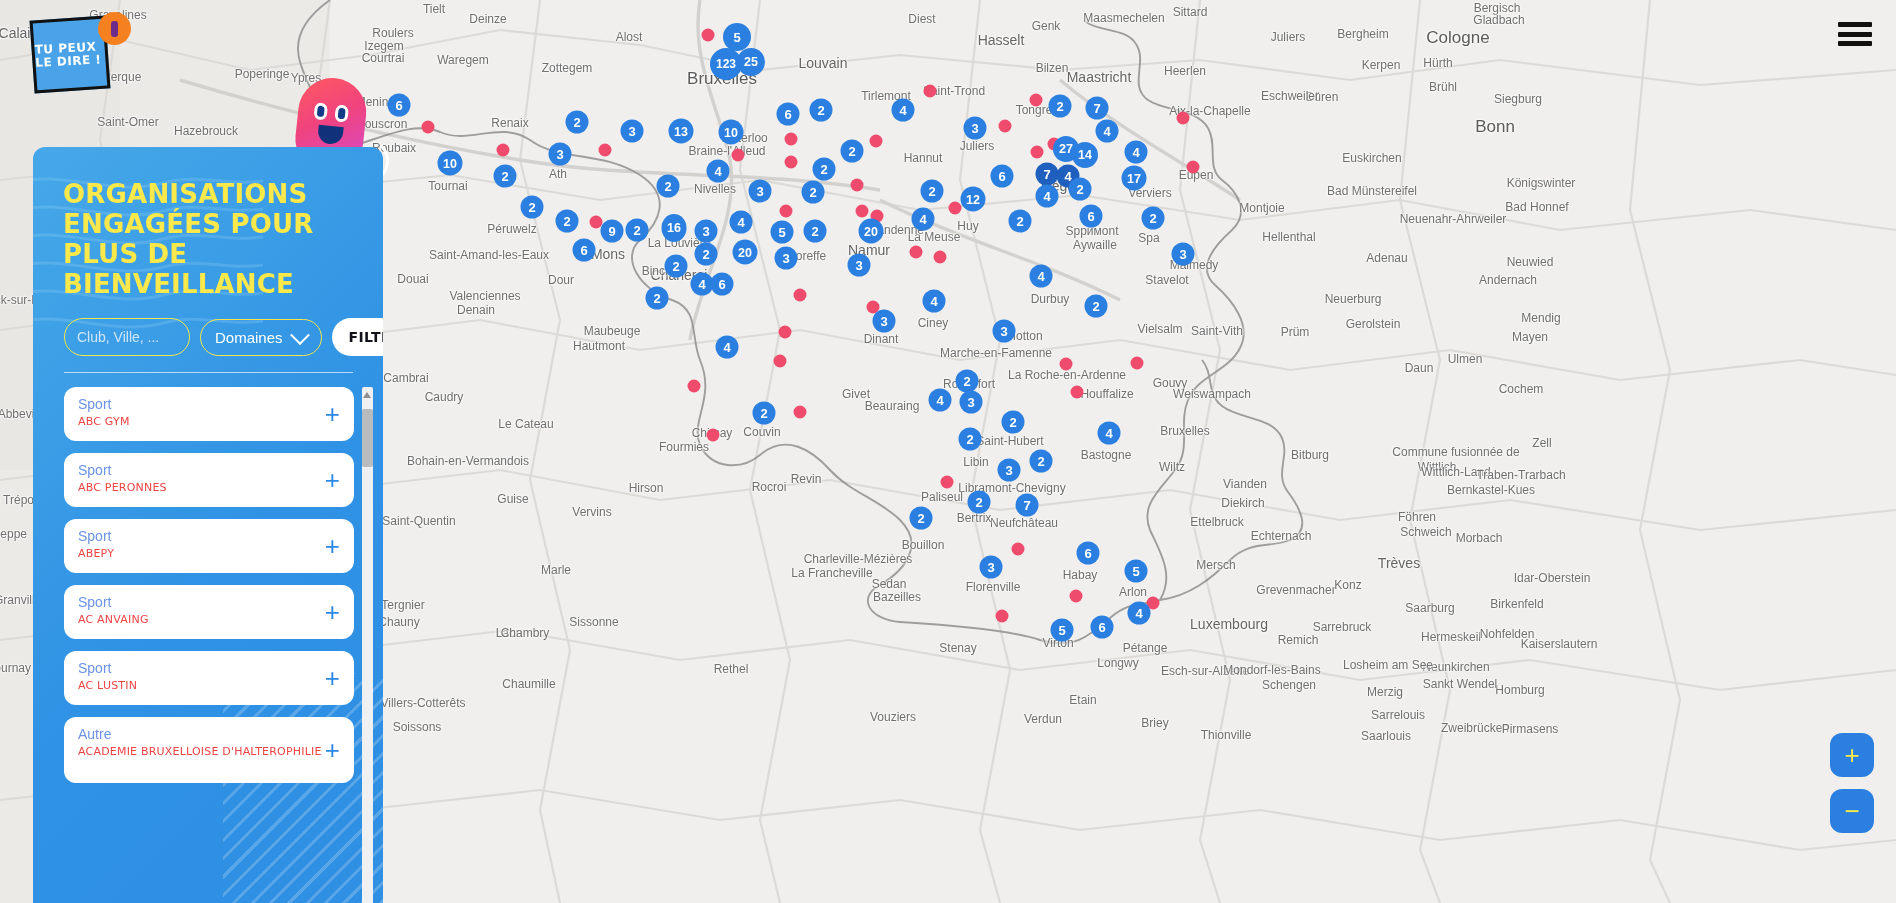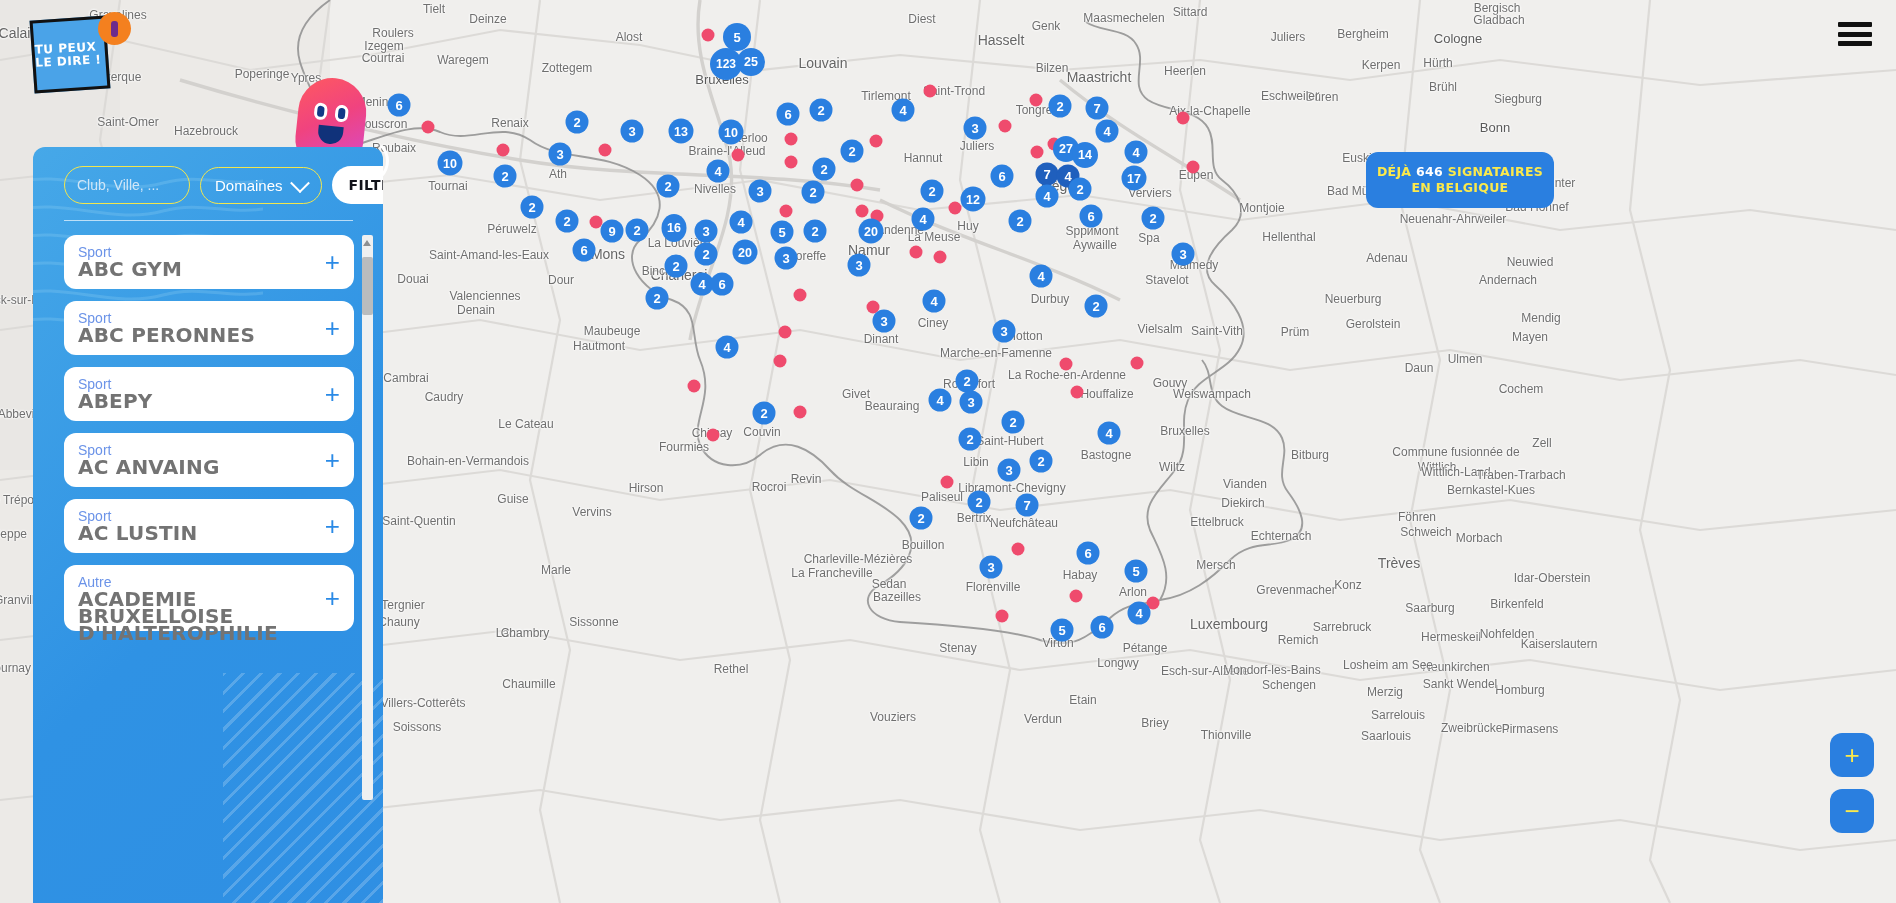--- a/index.html
+++ b/index.html
@@ -27,21 +27,21 @@
   .roads { position:absolute; inset:0; }
   .map-label {
     position: absolute;
     color: #6f6f6f;
     font-size: 12px;
     white-space: nowrap;
     transform: translate(-50%, -50%);
     text-shadow: 0 0 3px #fff, 0 0 3px #fff, 0 0 2px #fff;
     pointer-events: none;
   }
-  .map-label.big { font-size: 13px; color:#5a5a5a; font-weight:400;}
+  .map-label.big { font-size: 17px; color:#5a5a5a; font-weight:400;}
   .map-label.mid { font-size: 14px; color:#656565; }
 
   
   .cluster {
     position: absolute;
     border-radius: 50%;
     background: #2a7fe0;
     color: #fff;
     display: flex; align-items: center; justify-content: center;
     font-weight: 600;
@@ -190,21 +190,21 @@
     background:#fff;
     border-radius: 12px;
     height: 54px;
     margin-bottom: 12px;
     padding: 9px 14px 0 14px;
     box-sizing: border-box;
   }
   .card.tall { height: 66px; }
   .card .cat { color:#6b93e8; font-size:14px; line-height:17px; font-family:"Liberation Sans", sans-serif;}
   .card .name {
-    color:#737373; font-weight:700; font-size:20px; line-height:17px;
+    color:#ef4444; font-weight:400; font-size:11px; line-height:17px;
     letter-spacing:.2px; font-family:"DejaVu Sans", sans-serif;
   }
   .card .plus {
     position:absolute; right:14px; top:50%; transform:translateY(-50%);
     color:#2a8ae6; font-size:26px; font-weight:300; line-height:1;
     cursor:pointer;
   }
   .scrollbar {
     width: 11px; margin-left: 8px; height: 100%;
     background: #eef0f1; border-radius: 2px;
@@ -633,46 +633,40 @@
     <div class="foot l"></div>
       <div class="foot r"></div>
   </div>
 
   <div class="hamburger">
     <span></span>
       <span></span>
       <span></span>
   </div>
 
-  <div class="signature-badge">
-    <span>DÉJÀ</span>
-    <span class="num">646</span>
-    <span>SIGNATAIRES</span>
-    <br>
-    <span>EN BELGIQUE</span>
-  </div>
 
   <div class="zoomctl">
     <div class="zoom-btn">+</div>
     <div class="zoom-btn">−</div>
   </div>
 
   <div class="sidebar">
     <svg class="waves" viewBox="0 0 240 180">
       <g stroke="#8fd0f4" stroke-width="3" fill="none" opacity=".8">
         <path d="M-10,12 C40,-2 90,26 140,12 C180,1 210,18 250,8"></path>
         <path d="M-10,40 C40,26 90,54 140,40 C180,29 210,46 250,36"></path>
         <path d="M-10,68 C40,54 90,82 140,68 C180,57 210,74 250,64"></path>
         <path d="M-10,96 C40,82 90,110 140,96 C180,85 210,102 250,92"></path>
         <path d="M-10,124 C40,110 90,138 140,124 C180,113 210,130 250,120"></path>
         <path d="M-10,152 C40,138 90,166 140,152 C180,141 210,158 250,148"></path>
       </g>
     </svg>
     <div class="stripes"></div>
 
+    <div class="side-title">ORGANISATIONS ENGAGÉES POUR PLUS DE BIENVEILLANCE</div>
 
     <div class="filter-row">
       <input class="search-input" type="text" placeholder="Club, Ville, ..." style="">
       <div class="domains-btn">
         <span>Domaines</span>
         <span class="chev"></span>
       </div>
       <button class="filtrer-btn">FILTRER</button>
     </div>
 

